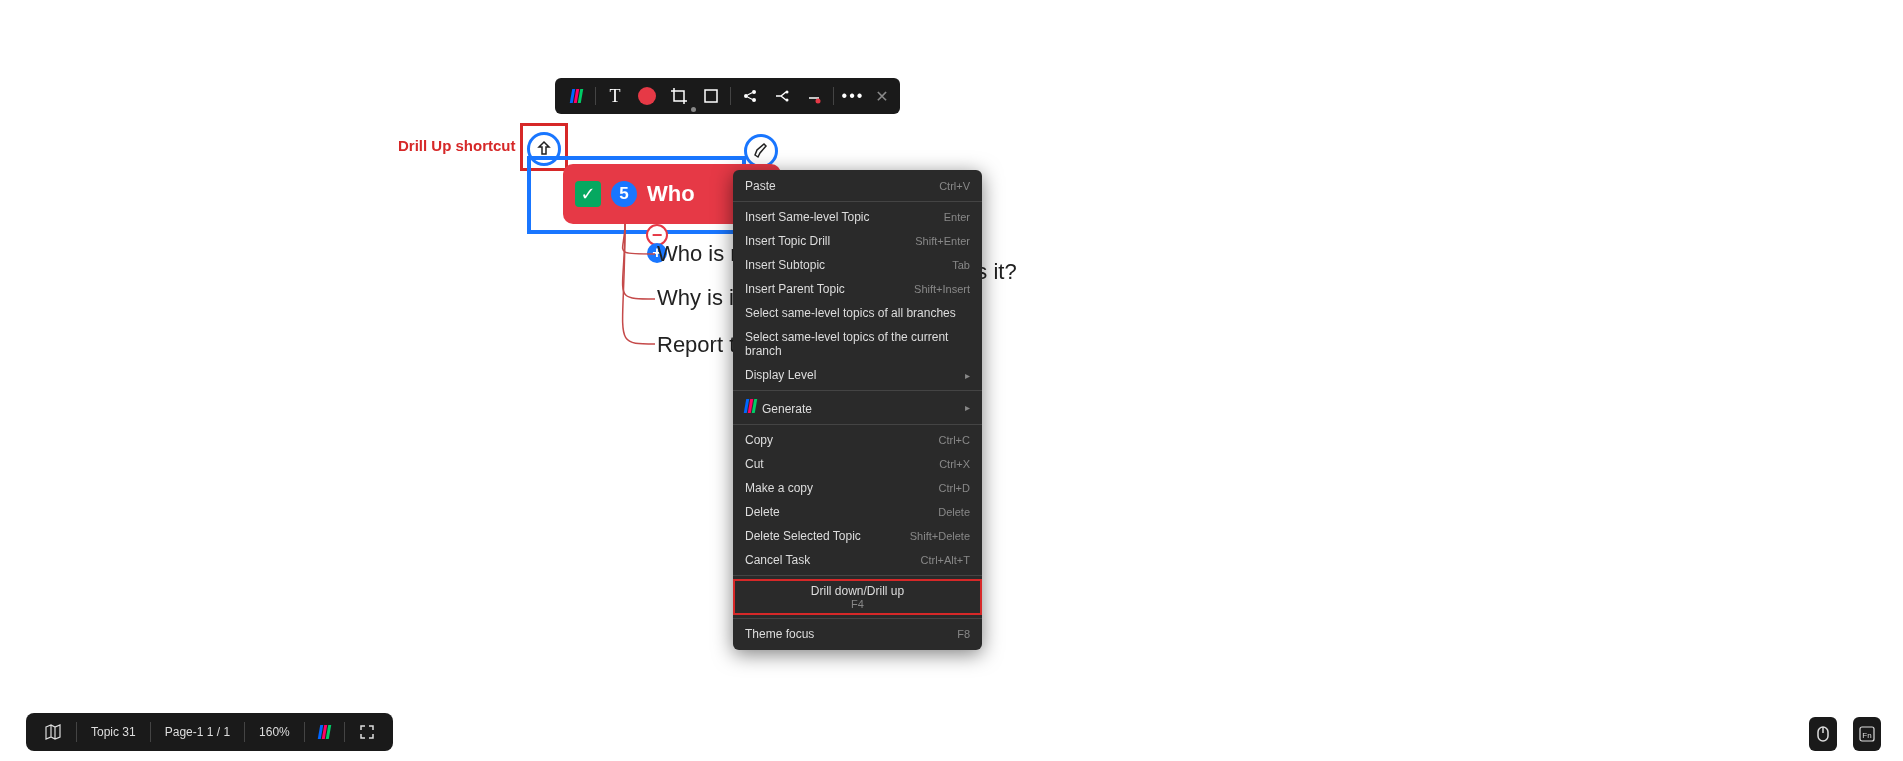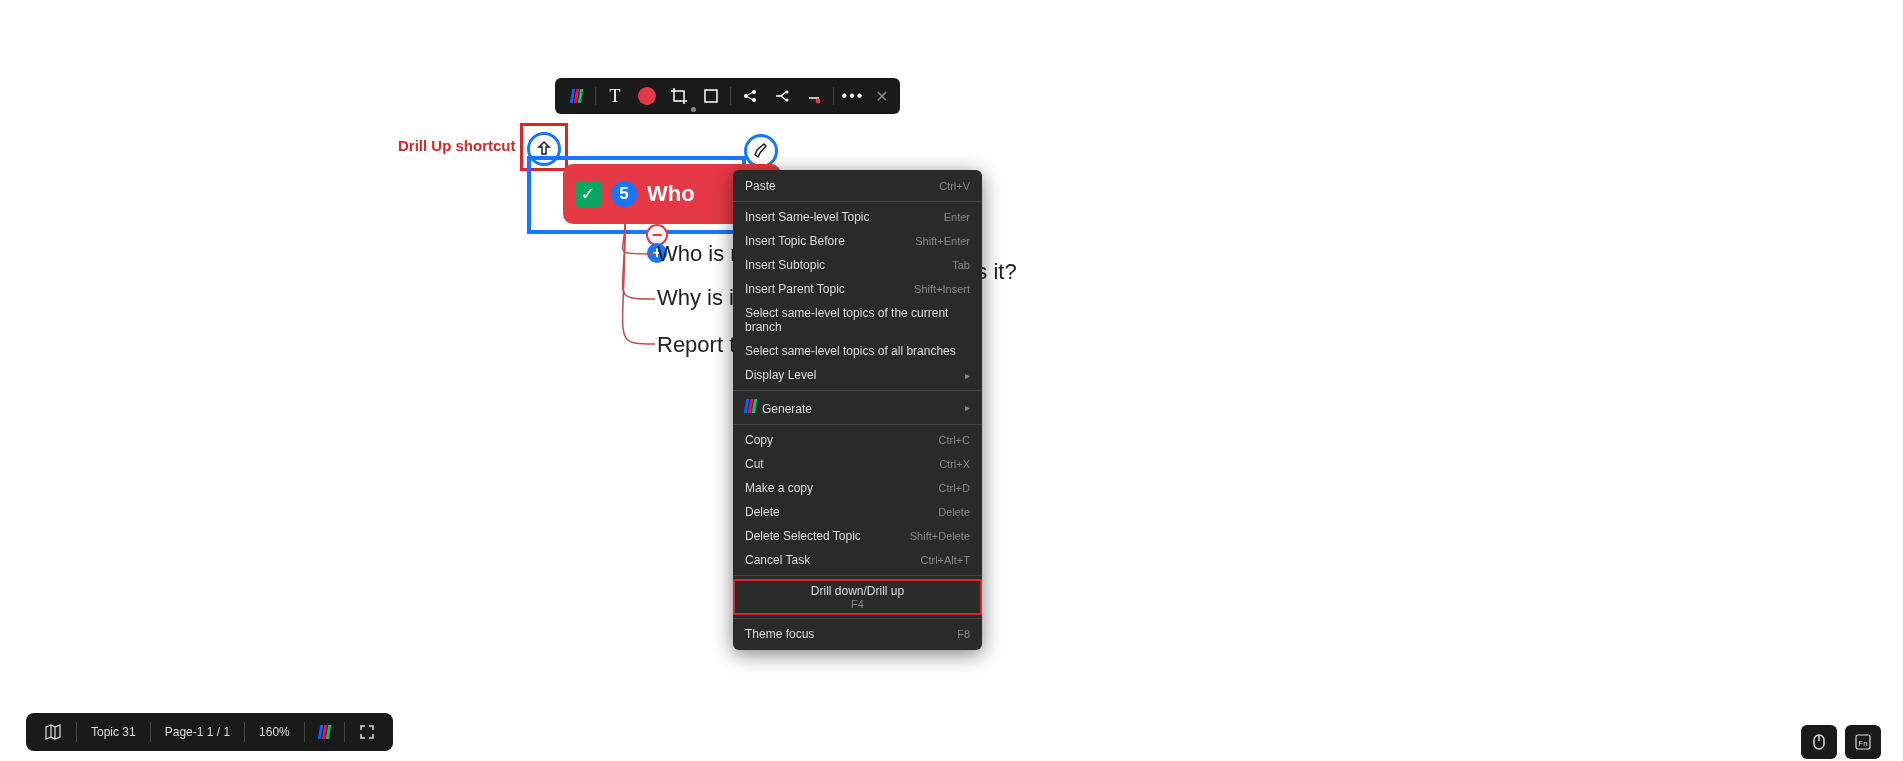--- a/index.html
+++ b/index.html
@@ -297,22 +297,22 @@
 }
 .status-sep {
   width: 1px;
   height: 20px;
   background: #444;
 }
 
 
 .br-btn {
   position: absolute;
-  bottom: 2px;
-  width: 36px;
+  bottom: 10px;
+  width: 28px;
   height: 34px;
   background: #1a1a1a;
   border-radius: 6px;
   display: flex;
   align-items: center;
   justify-content: center;
   color: #ddd;
 }
 .br-btn.b1 { right: 66px; }
 .br-btn.b2 { right: 22px; }
@@ -415,36 +415,36 @@
     <div class="menu-item">
       <span>Paste</span>
       <span class="menu-shortcut">Ctrl+V</span>
     </div>
     <div class="menu-sep"></div>
     <div class="menu-item">
       <span>Insert Same-level Topic</span>
       <span class="menu-shortcut">Enter</span>
     </div>
     <div class="menu-item">
-      <span>Insert Topic Before</span>
+      <span>Insert Topic Drill</span>
       <span class="menu-shortcut">Shift+Enter</span>
     </div>
     <div class="menu-item">
       <span>Insert Subtopic</span>
       <span class="menu-shortcut">Tab</span>
     </div>
     <div class="menu-item">
       <span>Insert Parent Topic</span>
       <span class="menu-shortcut">Shift+Insert</span>
     </div>
     <div class="menu-item">
+      <span>Select same-level topics of all branches</span>
+    </div>
+    <div class="menu-item">
       <span>Select same-level topics of the current branch</span>
-    </div>
-    <div class="menu-item">
-      <span>Select same-level topics of all branches</span>
     </div>
     <div class="menu-item">
       <span>Display Level</span>
       <span class="submenu-arrow">▸</span>
     </div>
     <div class="menu-sep"></div>
     <div class="menu-item">
       <span><span class="icon-inline colored-bars">
             <span class="cb1"></span>
             <span class="cb2"></span>

